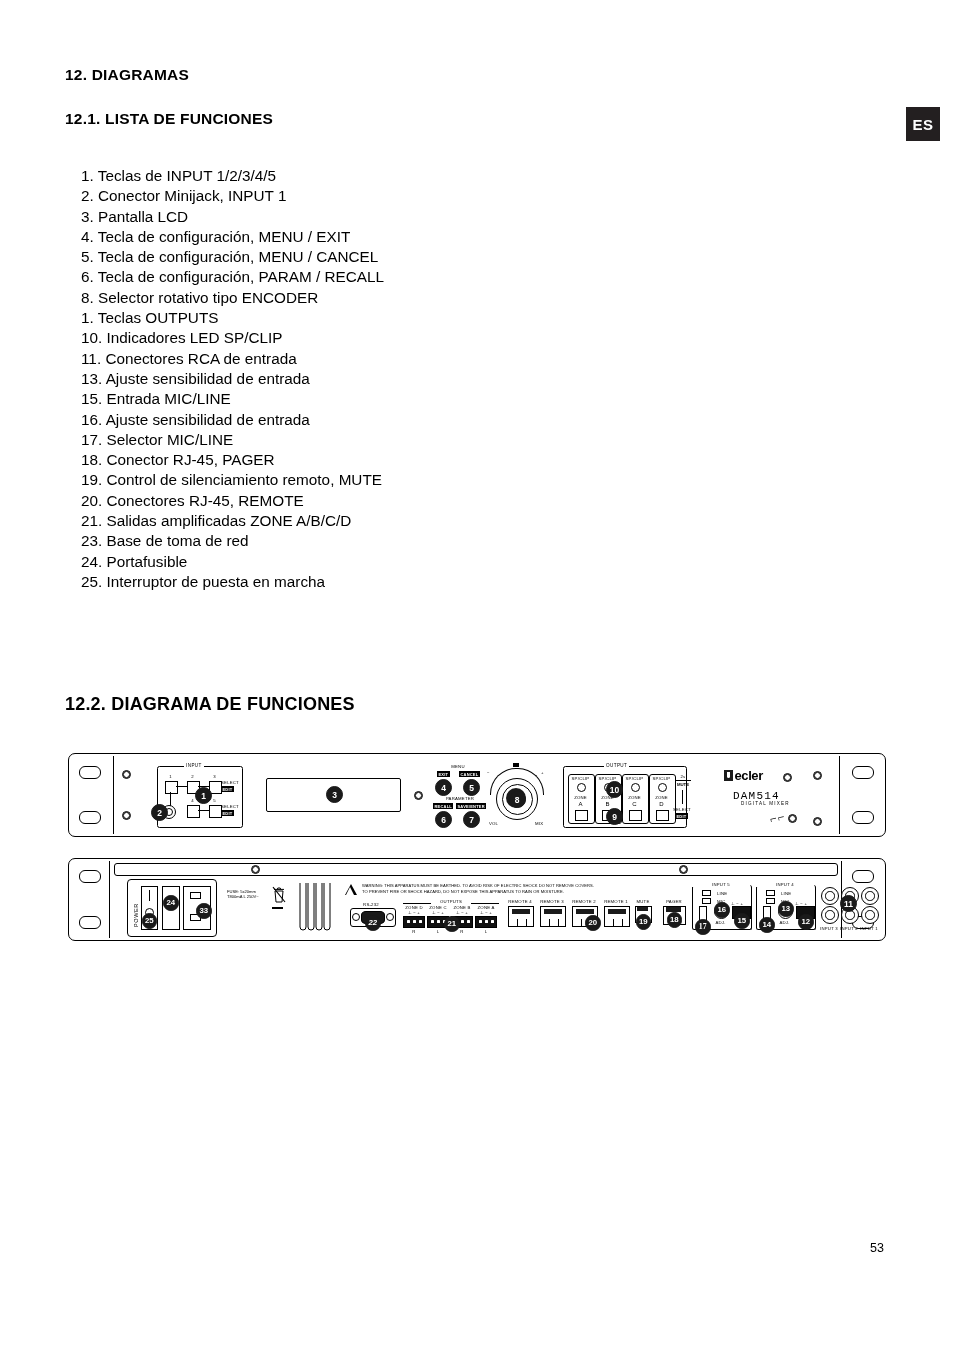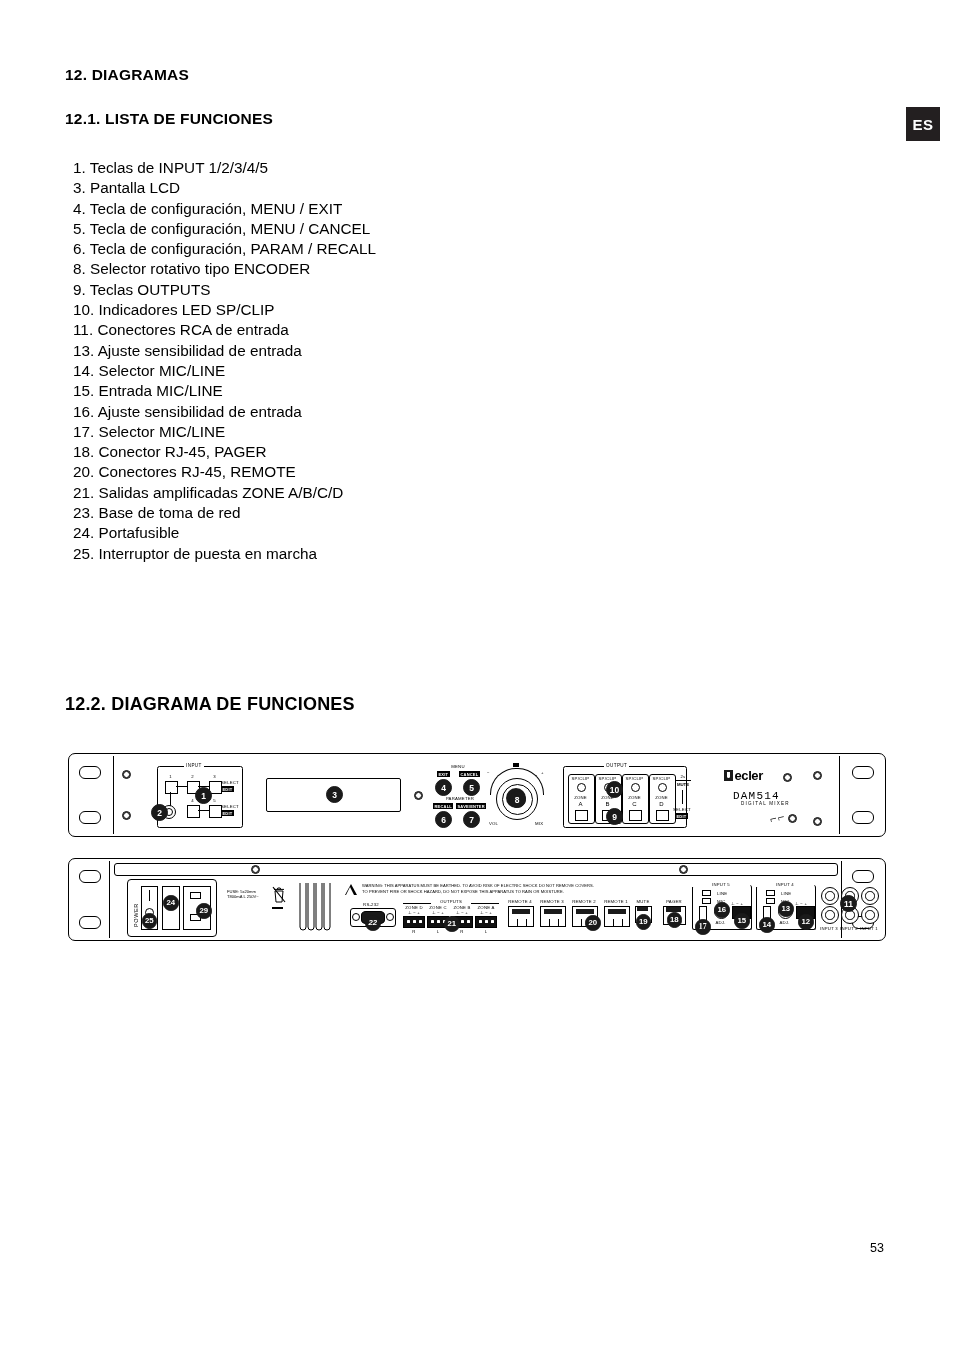--- a/index.html
+++ b/index.html
@@ -8,21 +8,21 @@
     font-family:"Liberation Sans", sans-serif;color:#000;
     position:relative;overflow:hidden;
   }
   .page{position:relative;width:954px;height:1351px;}
 
   
   .h1{position:absolute;left:65px;top:66px;font-size:15.5px;font-weight:bold;letter-spacing:.2px;}
   .h2{position:absolute;left:65px;top:110px;font-size:15.5px;font-weight:bold;letter-spacing:.2px;}
   .h3{position:absolute;left:65px;top:694px;font-size:18px;font-weight:bold;letter-spacing:.2px;}
 
-  .fnlist{position:absolute;left:65px;top:150px;width:520px;list-style:none;margin:8px;padding:0;}
+  .fnlist{position:absolute;left:65px;top:150px;width:520px;list-style:none;margin:16px;padding:0;}
   .fnlist li{font-size:15.3px;line-height:20.3px;white-space:nowrap;}
 
   
   .es-badge{
     position:absolute;left:906px;top:107px;width:34px;height:34px;
     background:#231f20;color:#fff;font-size:15px;font-weight:bold;
     display:flex;align-items:center;justify-content:center;letter-spacing:.5px;
   }
 
   .pageno{position:absolute;left:870px;top:1241px;font-size:12.5px;}
@@ -98,34 +98,35 @@
 </head>
 <body>
 
 <div class="page">
 
   <div class="h1">12. DIAGRAMAS</div>
   <div class="h2">12.1. LISTA DE FUNCIONES</div>
 
   <ul class="fnlist" id="fnlist">
       <li>1. Teclas de INPUT 1/2/3/4/5</li>
+      <li>2. Conector Minijack, INPUT 1</li>
       <li>3. Pantalla LCD</li>
       <li>4. Tecla de configuración, MENU / EXIT</li>
       <li>5. Tecla de configuración, MENU / CANCEL</li>
       <li>6. Tecla de configuración, PARAM / RECALL</li>
       <li>8. Selector rotativo tipo ENCODER</li>
-      <li>9. Teclas OUTPUTS</li>
+      <li>1. Teclas OUTPUTS</li>
       <li>10. Indicadores LED SP/CLIP</li>
       <li>11. Conectores RCA de entrada</li>
       <li>13. Ajuste sensibilidad de entrada</li>
-      <li>14. Selector MIC/LINE</li>
       <li>15. Entrada MIC/LINE</li>
       <li>16. Ajuste sensibilidad de entrada</li>
       <li>17. Selector MIC/LINE</li>
       <li>18. Conector RJ-45, PAGER</li>
+      <li>19. Control de silenciamiento remoto, MUTE</li>
       <li>20. Conectores RJ-45, REMOTE</li>
       <li>21. Salidas amplificadas ZONE A/B/C/D</li>
       <li>23. Base de toma de red</li>
       <li>24. Portafusible</li>
       <li>25. Interruptor de puesta en marcha</li>
     </ul>
 
   <div class="h3">12.2. DIAGRAMA DE FUNCIONES</div>
 
   <div class="es-badge">ES</div>
@@ -277,21 +278,21 @@
     <div class="vline" style="left:79.5px;top:31px;height:11px;"></div>
     <div class="circ" style="left:76px;top:49px;width:7px;height:7px;"></div>
     <div class="callout sm" style="left:72.5px;top:54px;">25</div>
 
     <div class="sqbtn" style="left:93px;top:27px;width:16px;height:42px;"></div>
     <div class="callout sm" style="left:94px;top:36px;">24</div>
 
     <div class="sqbtn" style="left:114px;top:27px;width:26px;height:42px;"></div>
     <div class="sqbtn" style="left:121px;top:33px;width:9px;height:5px;"></div>
     <div class="sqbtn" style="left:121px;top:55px;width:9px;height:5px;"></div>
-    <div class="callout sm" style="left:127px;top:44px;">29</div>
+    <div class="callout sm" style="left:127px;top:44px;">33</div>
 
     <div style="position:absolute;left:158px;top:30px;font-size:4.1px;line-height:5.4px;white-space:nowrap;">
       <span>FUSE: 5x20mm</span><br><span>T800mA L 250V~</span>
     </div>
 
     <div class="weee" style="left:203px;top:27px;">
       <svg width="14" height="18" viewBox="0 0 14 18">
         <path d="M3 5 h8 l-1 11 h-6 z M2 3.4 h10 M5.3 3.4 l.5-1.4 h2.4 l.5 1.4" fill="none" stroke="#000" stroke-width="1"></path>
         <path d="M1 1.2 L13 16" stroke="#000" stroke-width="1.1"></path>
       </svg>

